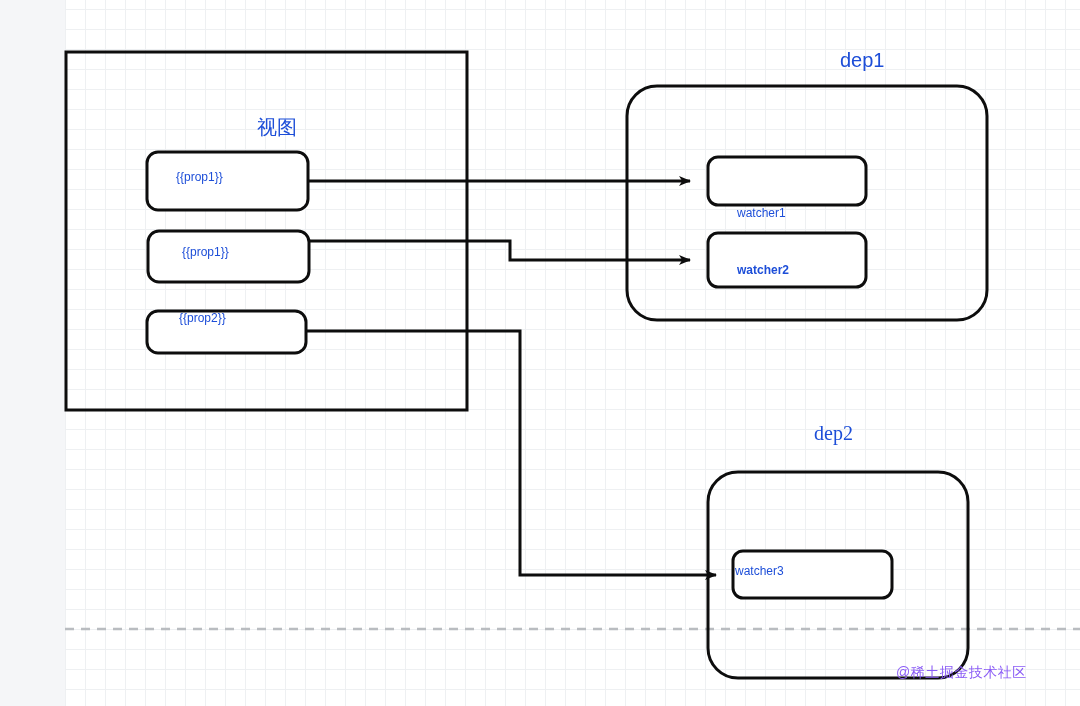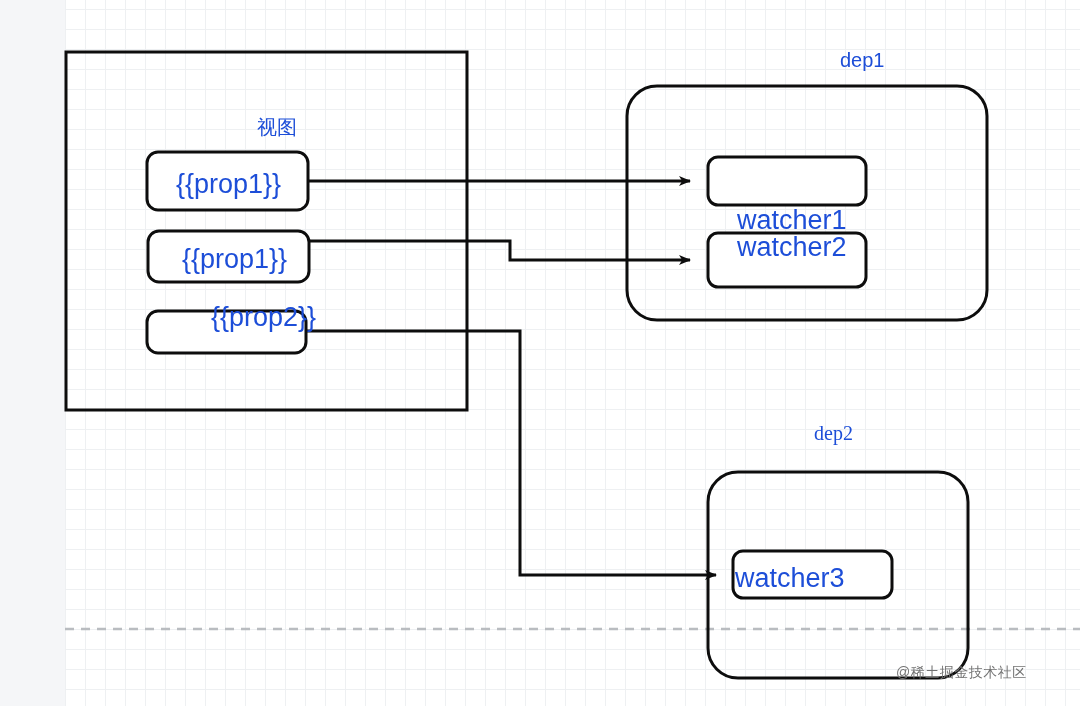--- a/index.html
+++ b/index.html
@@ -50,34 +50,34 @@
     width: 1080px;
     height: 706px;
   }
   .lbl {
     position: absolute;
     color: #1d4ed8;
     white-space: nowrap;
     line-height: 1;
   }
   .node-label {
-    font-size: 27px;
+    font-size: 12px;
   }
   .group-label {
     font-size: 20px;
   }
   .panel-title {
     font-size: 20px;
   }
   .watermark {
     position: absolute;
     left: 896px;
     top: 664px;
     font-size: 14px;
-    color: #737373;
+    color: #8b5cf6;
     white-space: nowrap;
     letter-spacing: 0.5px;
   }
 </style>
 </head>
 <body>
 
 <div id="canvas">
 
   <div id="left-margin"></div>
@@ -107,24 +107,24 @@
 
     <path d="M 308 181 L 690 181" fill="none" stroke="#0d0d0d" stroke-width="3" marker-end="url(#arrowhead)"></path>
     <path d="M 309 241 L 510 241 L 510 260 L 690 260" fill="none" stroke="#0d0d0d" stroke-width="3" marker-end="url(#arrowhead)"></path>
     <path d="M 306 331 L 520 331 L 520 575 L 716 575" fill="none" stroke="#0d0d0d" stroke-width="3" marker-end="url(#arrowhead)"></path>
   </svg>
 
   <div class="lbl panel-title" style="left:257px; top:82px;margin-top:35px;">视图</div>
 
   <div class="lbl node-label" style="left:176px; top:171px;">{{prop1}}</div>
   <div class="lbl node-label" style="left:182px; top:246px;">{{prop1}}</div>
-  <div class="lbl node-label" style="left:179px; top:304px;margin-left:32px;">{{prop2}}</div>
+  <div class="lbl node-label" style="left:179px; top:312px;">{{prop2}}</div>
 
   <div class="lbl group-label" style="left:840px; top:50px;">dep1</div>
   <div class="lbl node-label" style="left:737px; top:171px;margin-top:36px;">watcher1</div>
-  <div class="lbl node-label" style="left:737px; top:234px;">watcher2</div>
+  <div class="lbl node-label" style="left:737px; top:264px;font-weight:bold;">watcher2</div>
 
   <div class="lbl group-label" style="left:814px; top:423px;font-family:Liberation Serif, serif;">dep2</div>
   <div class="lbl node-label" style="left:735px; top:565px;">watcher3</div>
 
   <div class="watermark">@稀土掘金技术社区</div>
 
 </div>
 
 </body></html>

